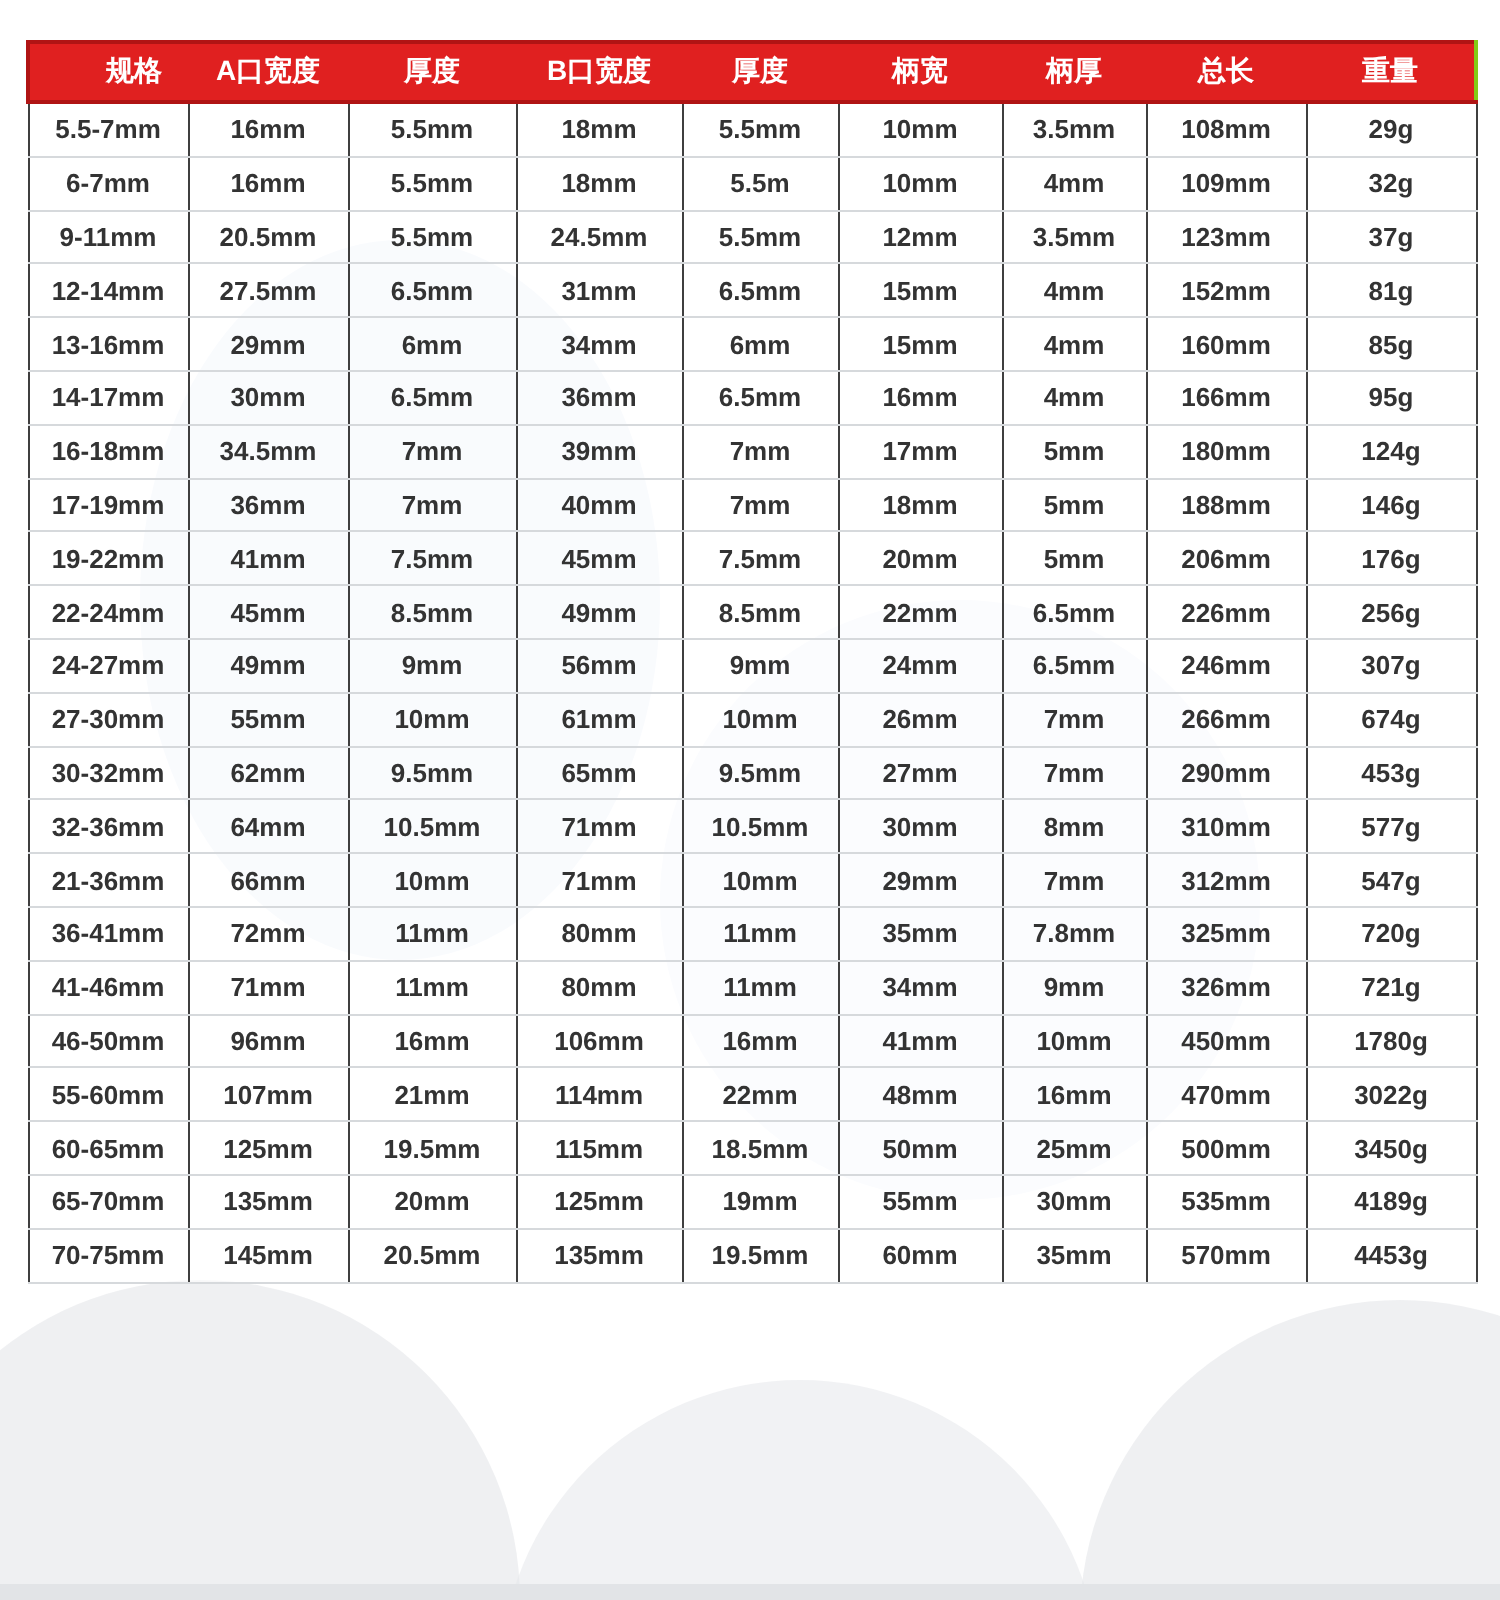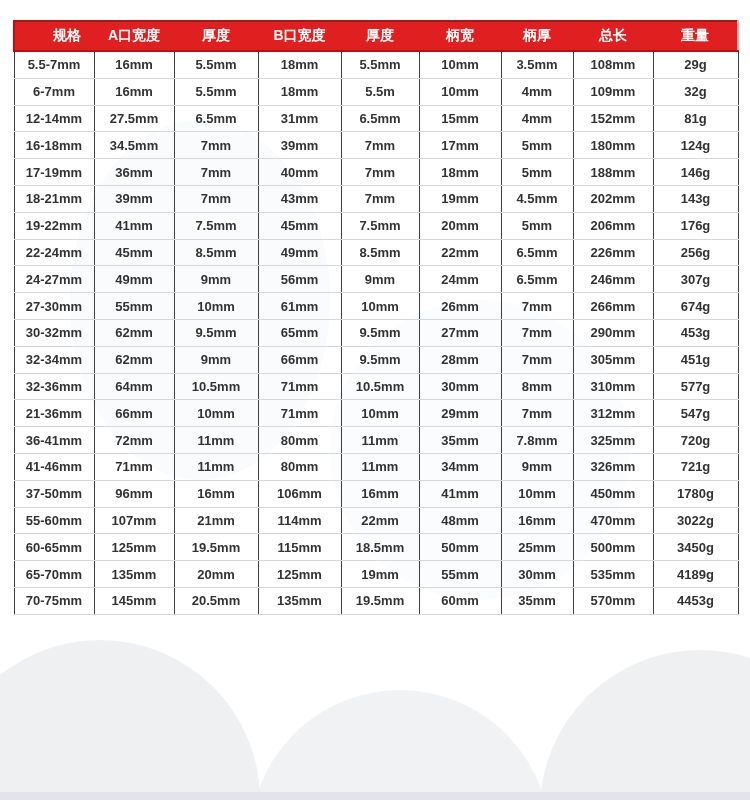--- a/index.html
+++ b/index.html
@@ -50,21 +50,21 @@
     font-size: 14px;
     font-weight: 700;
     height: 28px;
     padding: 0;
     text-align: center;
     border: none;
     border-top: 2px solid #b01414;
     border-bottom: 2px solid #b01414;
   }
   .spec-table th:first-child { border-left: 2px solid #b01414; padding-left: 25px; }
-  .spec-table th:last-child  { border-right: 2px solid #fca5a5; }
+  .spec-table th:last-child  { border-right: 2px solid #84cc16; }
   .spec-table td {
     height: 25.8px;
     padding: 0;
     text-align: center;
     vertical-align: middle;
     font-size: 13px;
     font-weight: 700;
     color: #333333;
     background: rgba(255,255,255,0.55);
     border-top: 1px solid #d6d9dc;
@@ -128,62 +128,84 @@
           <td>16mm</td>
           <td>5.5mm</td>
           <td>18mm</td>
           <td>5.5m</td>
           <td>10mm</td>
           <td>4mm</td>
           <td>109mm</td>
           <td>32g</td>
         </tr>
         <tr>
+          <td>9-11mm</td>
+          <td>20.5mm</td>
+          <td>5.5mm</td>
+          <td>24.5mm</td>
+          <td>5.5mm</td>
+          <td>12mm</td>
+          <td>3.5mm</td>
+          <td>123mm</td>
+          <td>37g</td>
+        </tr>
+        <tr>
           <td>12-14mm</td>
           <td>27.5mm</td>
           <td>6.5mm</td>
           <td>31mm</td>
           <td>6.5mm</td>
           <td>15mm</td>
           <td>4mm</td>
           <td>152mm</td>
           <td>81g</td>
         </tr>
         <tr>
+          <td>13-16mm</td>
+          <td>29mm</td>
+          <td>6mm</td>
+          <td>34mm</td>
+          <td>6mm</td>
+          <td>15mm</td>
+          <td>4mm</td>
+          <td>160mm</td>
+          <td>85g</td>
+        </tr>
+        <tr>
+          <td>14-17mm</td>
+          <td>30mm</td>
+          <td>6.5mm</td>
+          <td>36mm</td>
+          <td>6.5mm</td>
+          <td>16mm</td>
+          <td>4mm</td>
+          <td>166mm</td>
+          <td>95g</td>
+        </tr>
+        <tr>
           <td>16-18mm</td>
           <td>34.5mm</td>
           <td>7mm</td>
           <td>39mm</td>
           <td>7mm</td>
           <td>17mm</td>
           <td>5mm</td>
           <td>180mm</td>
           <td>124g</td>
         </tr>
         <tr>
           <td>17-19mm</td>
           <td>36mm</td>
           <td>7mm</td>
           <td>40mm</td>
           <td>7mm</td>
           <td>18mm</td>
           <td>5mm</td>
           <td>188mm</td>
           <td>146g</td>
-        </tr>
-        <tr>
-          <td>18-21mm</td>
-          <td>39mm</td>
-          <td>7mm</td>
-          <td>43mm</td>
-          <td>7mm</td>
-          <td>19mm</td>
-          <td>4.5mm</td>
-          <td>202mm</td>
-          <td>143g</td>
         </tr>
         <tr>
           <td>19-22mm</td>
           <td>41mm</td>
           <td>7.5mm</td>
           <td>45mm</td>
           <td>7.5mm</td>
           <td>20mm</td>
           <td>5mm</td>
           <td>206mm</td>
@@ -227,31 +249,20 @@
           <td>62mm</td>
           <td>9.5mm</td>
           <td>65mm</td>
           <td>9.5mm</td>
           <td>27mm</td>
           <td>7mm</td>
           <td>290mm</td>
           <td>453g</td>
         </tr>
         <tr>
-          <td>32-34mm</td>
-          <td>62mm</td>
-          <td>9mm</td>
-          <td>66mm</td>
-          <td>9.5mm</td>
-          <td>28mm</td>
-          <td>7mm</td>
-          <td>305mm</td>
-          <td>451g</td>
-        </tr>
-        <tr>
           <td>32-36mm</td>
           <td>64mm</td>
           <td>10.5mm</td>
           <td>71mm</td>
           <td>10.5mm</td>
           <td>30mm</td>
           <td>8mm</td>
           <td>310mm</td>
           <td>577g</td>
         </tr>
@@ -282,21 +293,21 @@
           <td>71mm</td>
           <td>11mm</td>
           <td>80mm</td>
           <td>11mm</td>
           <td>34mm</td>
           <td>9mm</td>
           <td>326mm</td>
           <td>721g</td>
         </tr>
         <tr>
-          <td>37-50mm</td>
+          <td>46-50mm</td>
           <td>96mm</td>
           <td>16mm</td>
           <td>106mm</td>
           <td>16mm</td>
           <td>41mm</td>
           <td>10mm</td>
           <td>450mm</td>
           <td>1780g</td>
         </tr>
         <tr>

